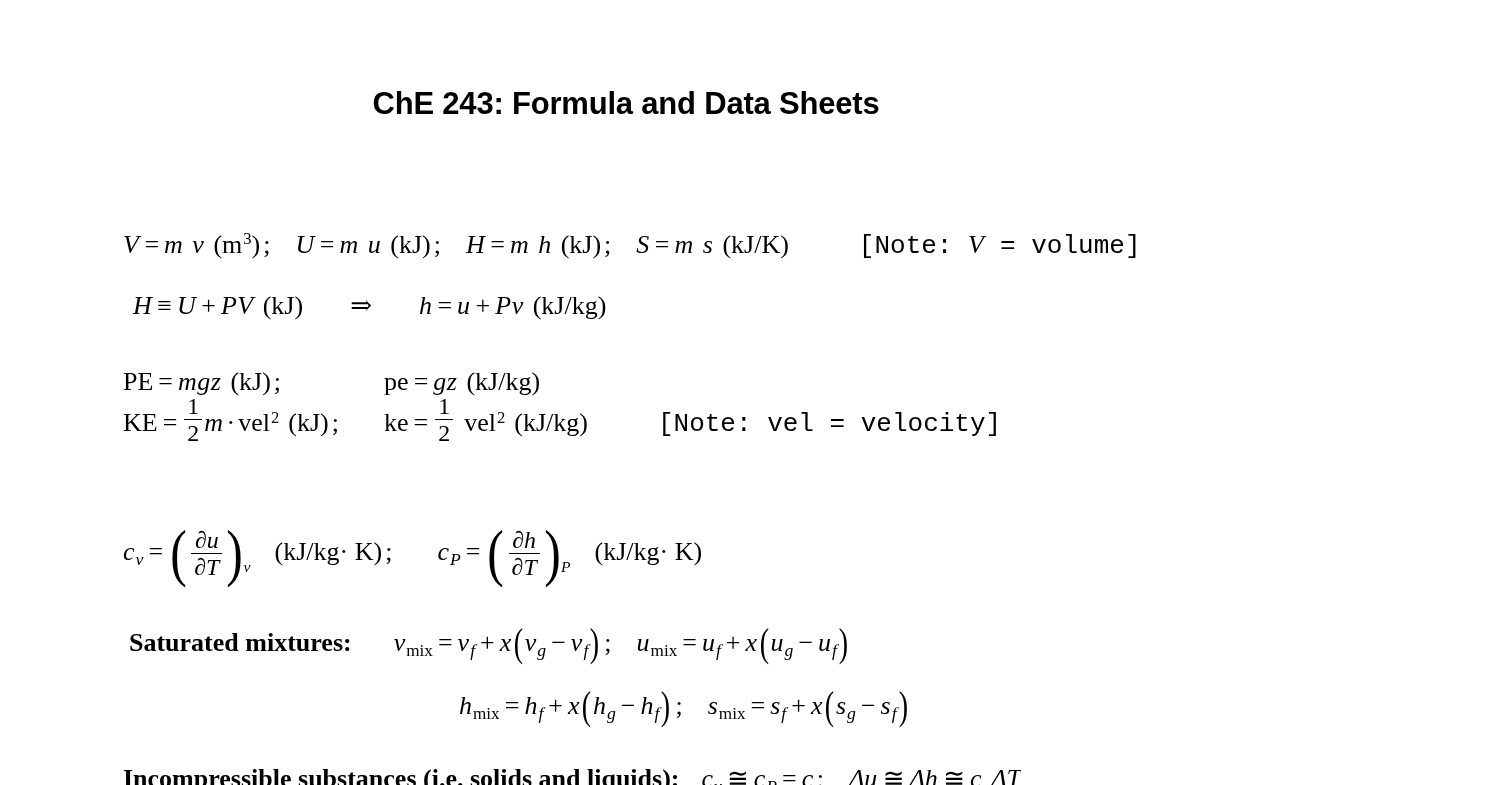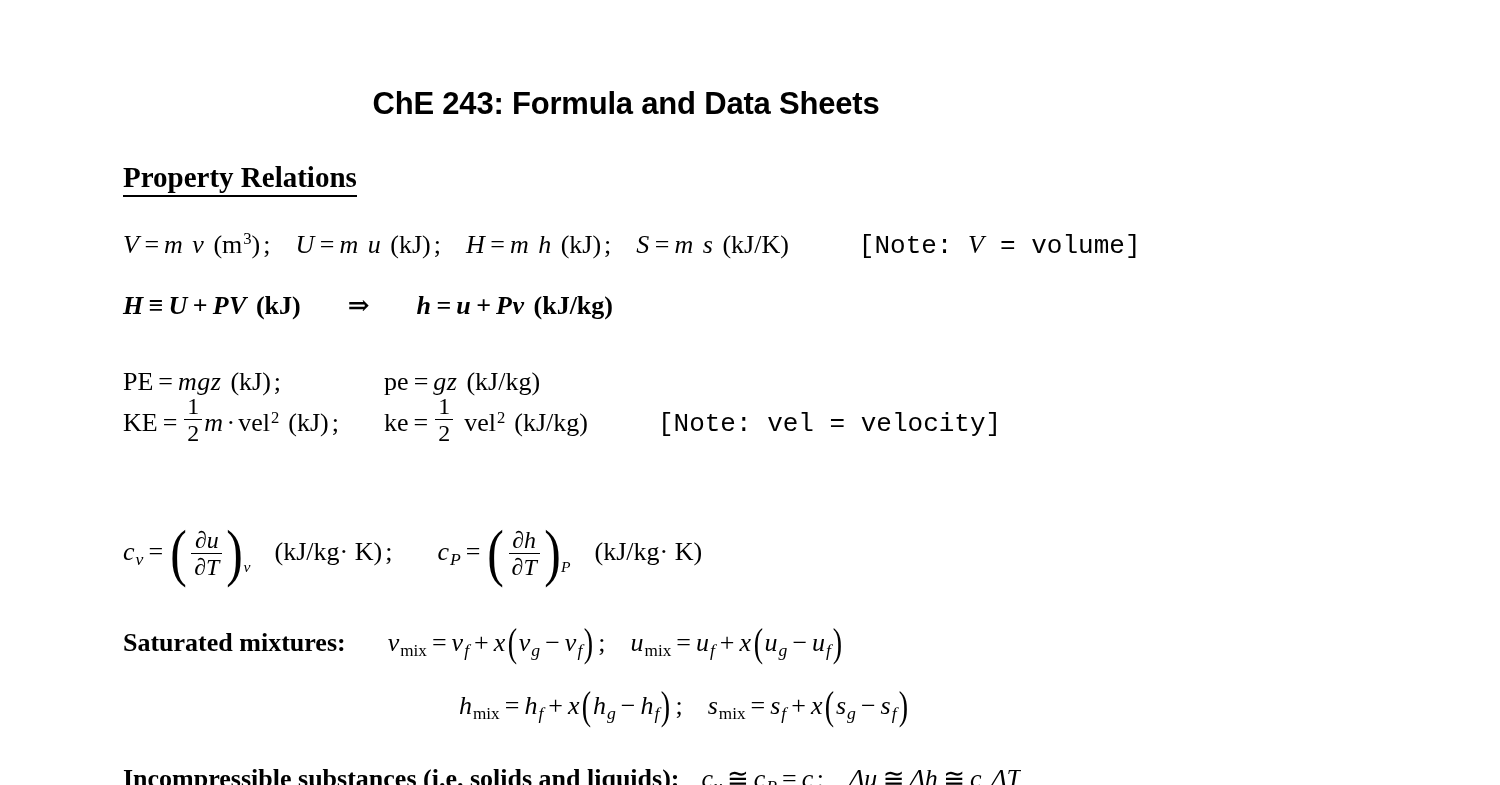--- a/index.html
+++ b/index.html
@@ -163,41 +163,40 @@
     font-size: 26px;
   }
 
   .note {
     font-style: normal;
     font-family: Liberation Mono, monospace;
   }
 
   
   #line-extensive   { left: 123px; top: 231px; }
-  #line-enthalpy    { left: 123px; top: 293px; font-weight: bold; }
+  #line-enthalpy    { left: 133px; top: 293px; }
   #line-pe          { left: 123px; top: 369px; }
   #line-ke          { left: 123px; top: 394px; }
   #line-specheat    { left: 123px; top: 528px; }
-  #line-satmix-1    { left: 123px; top: 629px; }
+  #line-satmix-1    { left: 129px; top: 629px; }
   #line-satmix-2    { left: 420px; top: 692px; margin-left: 39px; }
   #line-incompress  { left: 123px; top: 766px; }
 
   .clipped {
     overflow: hidden;
     height: 19px;
   }
 </style>
 </head>
 <body>
 
 <div class="page">
 
   <div class="doc-title">ChE 243: Formula and Data Sheets</div>
 
-  <div class="section-heading">Property Relations</div>
 
   <div class="mline" id="line-extensive">
     <span class="v">V</span><span class="op">=</span><span class="v">m</span><span class="sp-s"></span><span class="v">v</span><span class="sp-s"></span><span class="r">(</span><span class="r">m</span><sup class="sp2">3</sup><span class="r">)</span><span class="op-tight op">;</span><span class="sp-m"></span><span class="v">U</span><span class="op">=</span><span class="v">m</span><span class="sp-s"></span><span class="v">u</span><span class="sp-s"></span><span class="r">(kJ)</span><span class="op-tight op">;</span><span class="sp-m"></span><span class="v">H</span><span class="op">=</span><span class="v">m</span><span class="sp-s"></span><span class="v">h</span><span class="sp-s"></span><span class="r">(kJ)</span><span class="op-tight op">;</span><span class="sp-m"></span><span class="v">S</span><span class="op">=</span><span class="v">m</span><span class="sp-s"></span><span class="v">s</span><span class="sp-s"></span><span class="r">(kJ/K)</span><span class="sp-xl"></span><span class="note">[Note: </span><span class="v">V</span><span class="note"> = </span><span class="note">volume]</span>
   </div>
 
   <div class="mline" id="line-enthalpy">
     <span class="v">H</span><span class="op">≡</span><span class="v">U</span><span class="op">+</span><span class="v">P</span><span class="v">V</span><span class="sp-s"></span><span class="r">(kJ)</span><span class="sp-l"></span><span class="op r">⇒</span><span class="sp-l"></span><span class="v">h</span><span class="op">=</span><span class="v">u</span><span class="op">+</span><span class="v">P</span><span class="v">v</span><span class="sp-s"></span><span class="r">(kJ/kg)</span>
   </div>
 
   <div class="mline" id="line-pe">

